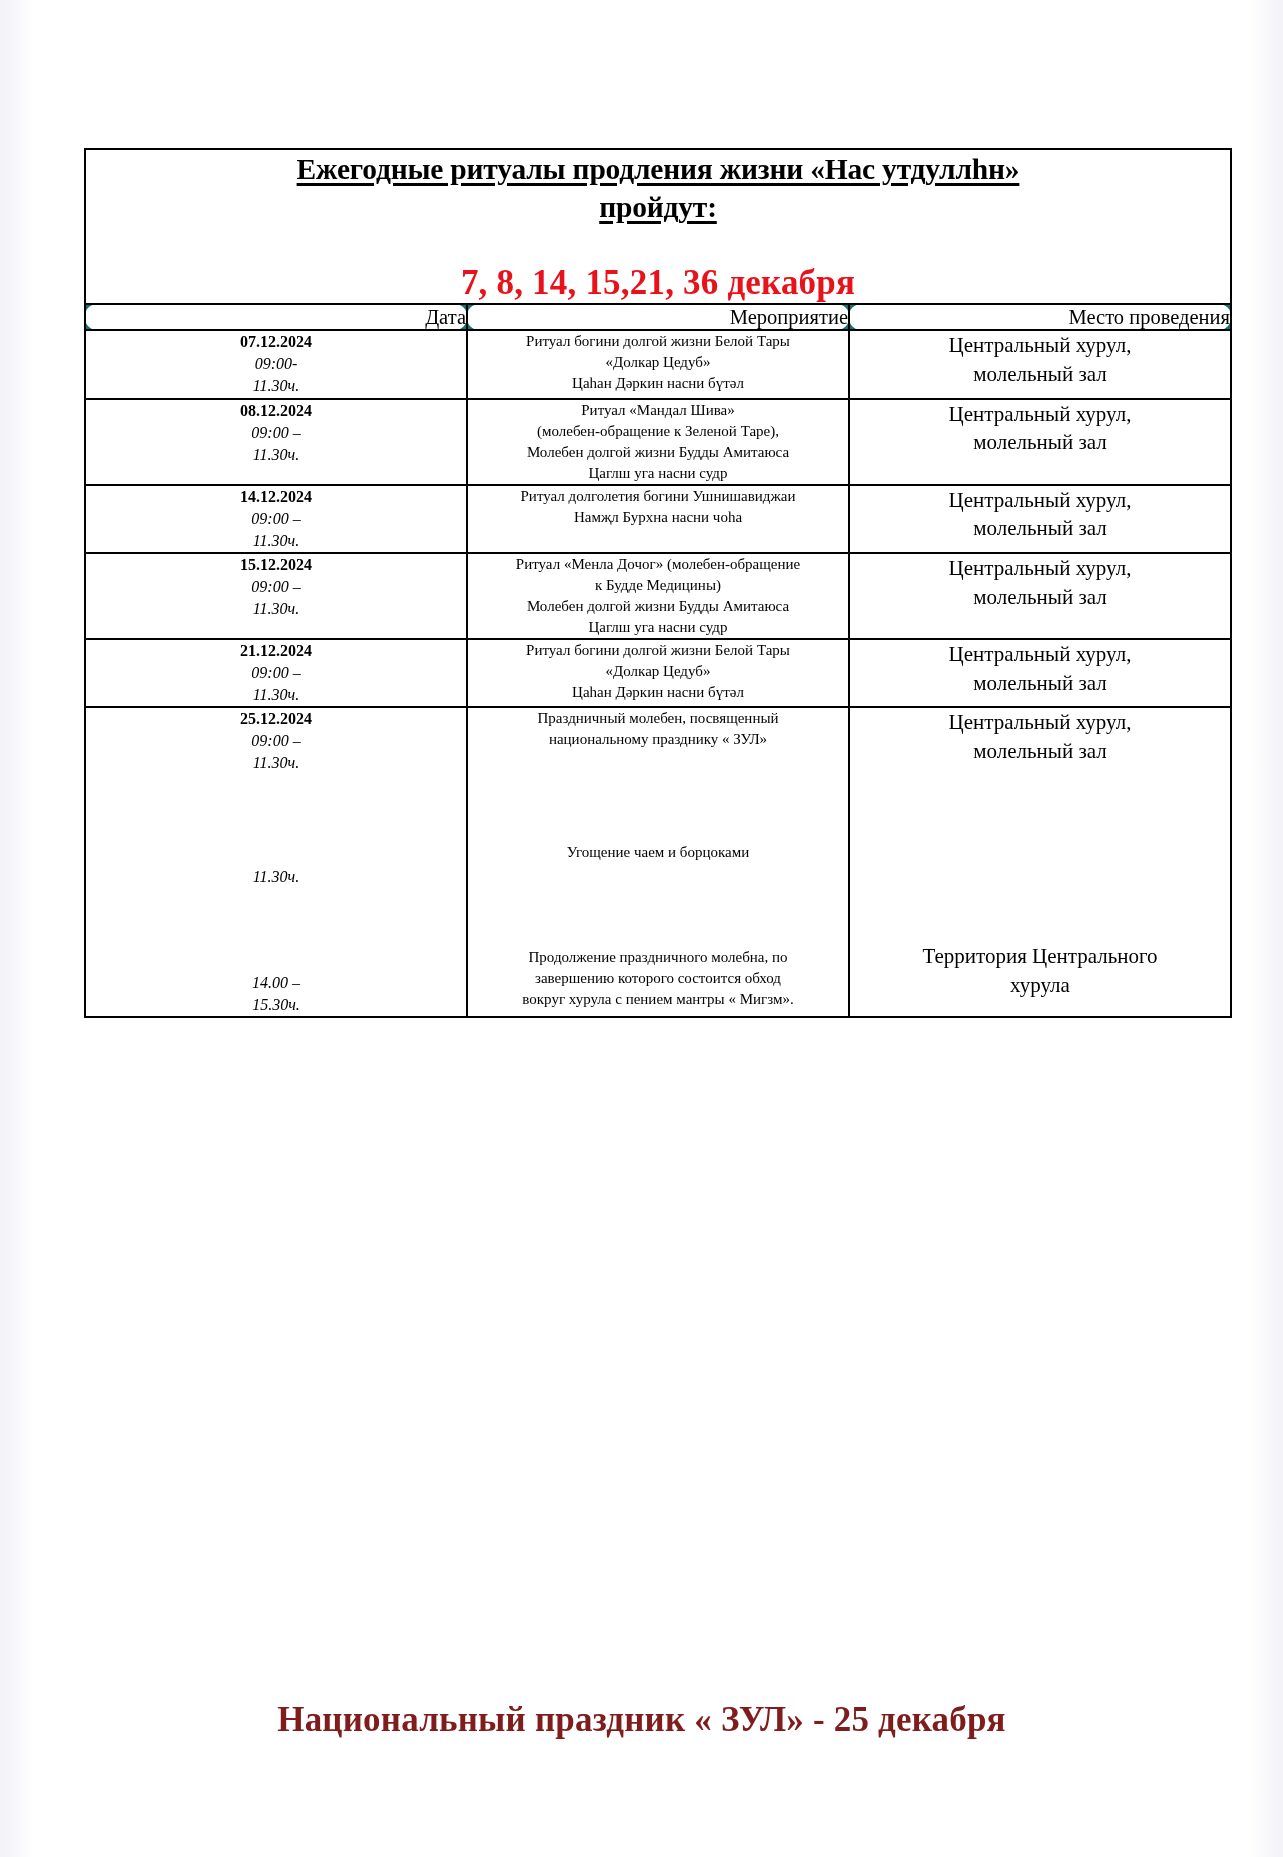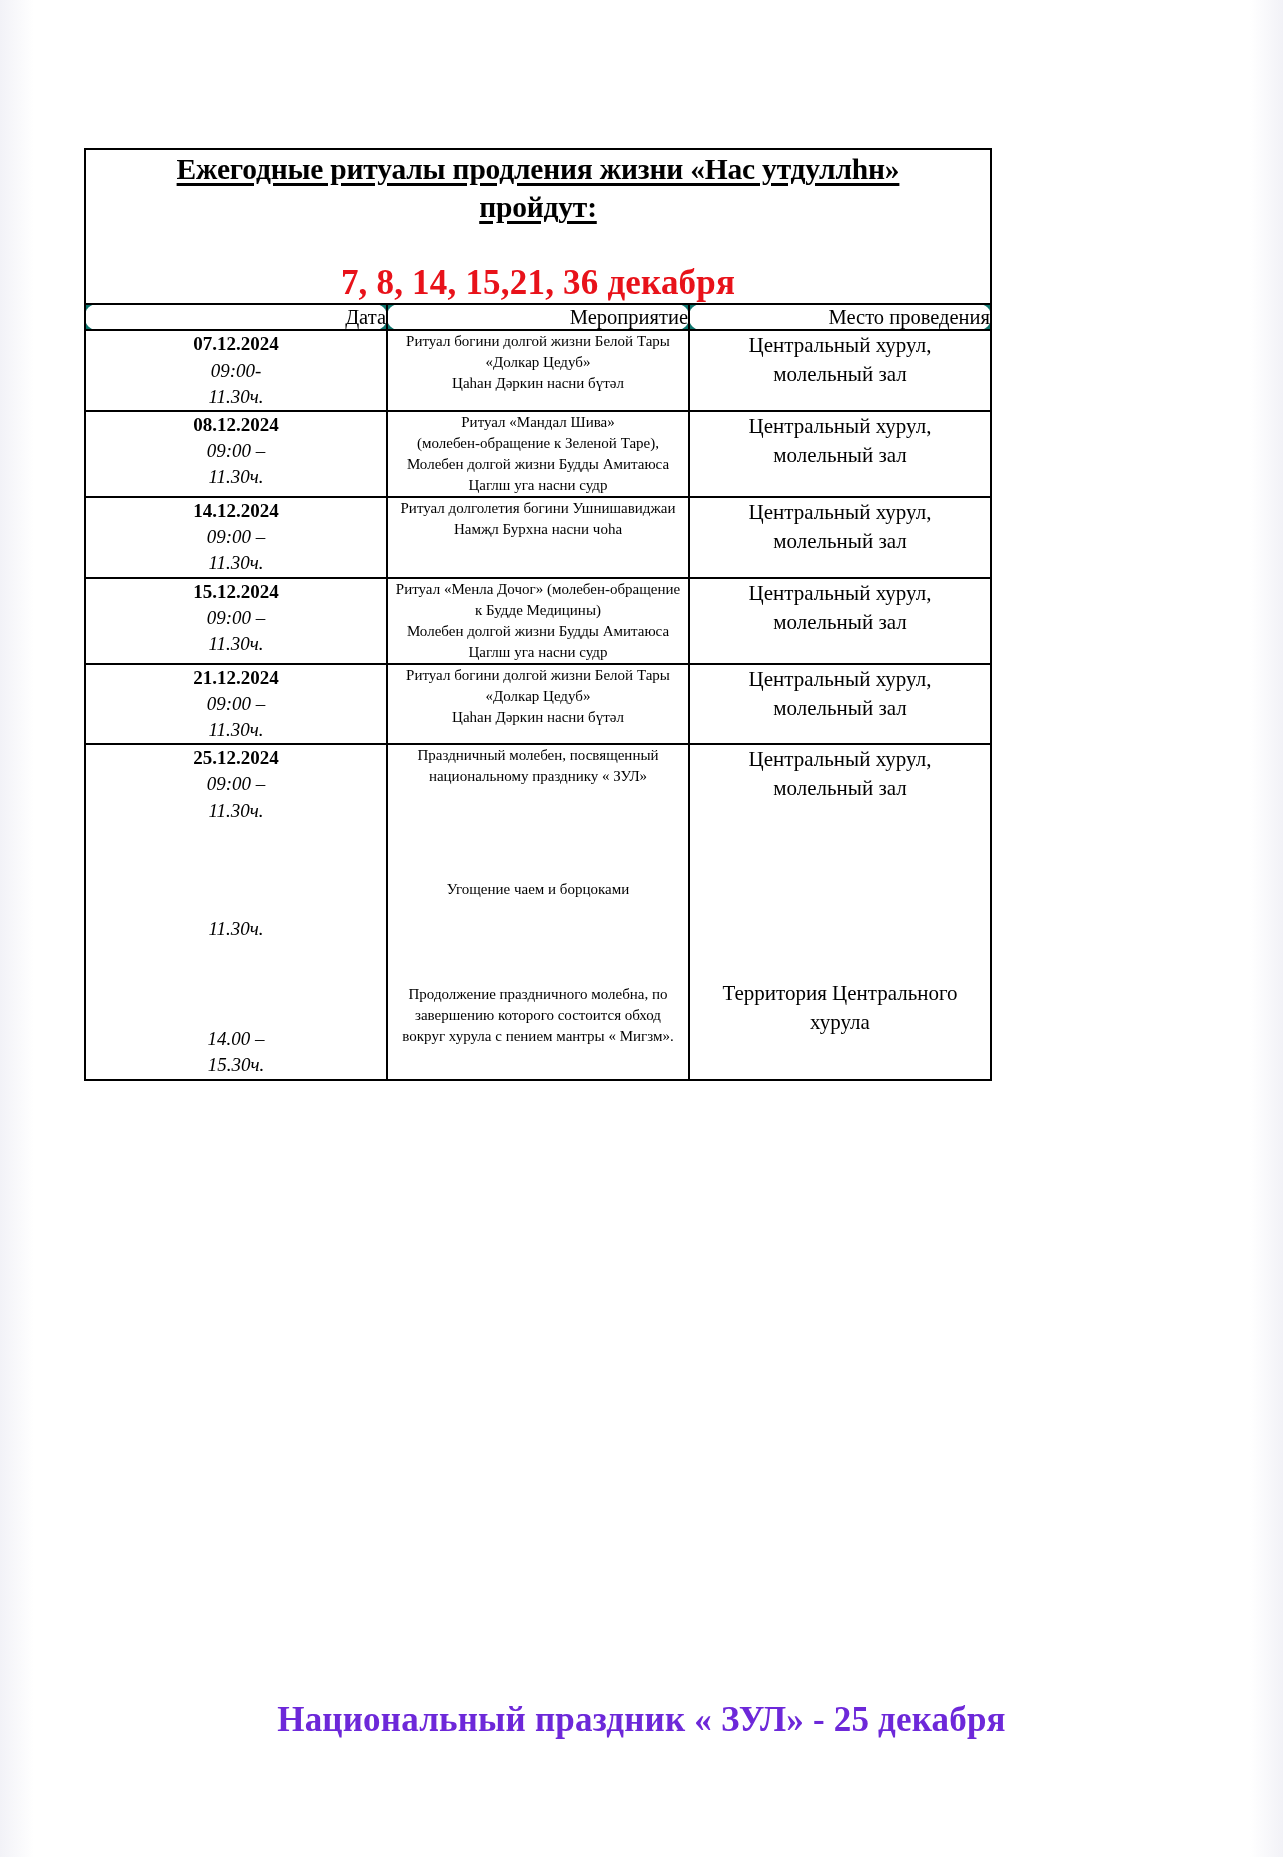--- a/index.html
+++ b/index.html
@@ -36,21 +36,21 @@
 
   .sheet {
     position: absolute;
     left: 84px;
     top: 148px;
     width: 1148px;
   }
 
   table.doc {
     border-collapse: collapse;
-    width: 908px;
+    width: 1148px;
     table-layout: fixed;
     background: #0f766e;
     padding-left: 20px;
   }
   table.doc td, table.doc th {
     border: 2px solid #000000;
     vertical-align: top;
     padding: 0;
     background: #ffffff;
   }
@@ -84,21 +84,21 @@
     line-height: 1.2;
     padding: 5px 4px 7px 4px;
     font-weight: normal;
     border-radius: 12px;
   }
 
   
   td.c-date {
     width: 154px;
     text-align: center;
-    font-size: 19px;
+    font-size: 16px;
     line-height: 1.38;
     padding: 8px 4px 10px 4px;
     margin-top: 19px;
   }
   td.c-date .d-main {
     font-weight: bold;
     display: block;
   }
   td.c-date .d-time {
     display: block;
@@ -131,21 +131,21 @@
 
   
   .footer {
     position: absolute;
     left: 0;
     top: 1700px;
     width: 1283px;
     text-align: center;
     font-size: 35px;
     font-weight: bold;
-    color: #6d28d9;
+    color: #7f1d1d;
     letter-spacing: 0.2px;
   }
 </style>
 </head>
 <body>
 
 <div class="page">
 
   <div class="sheet">
     <table class="doc">

